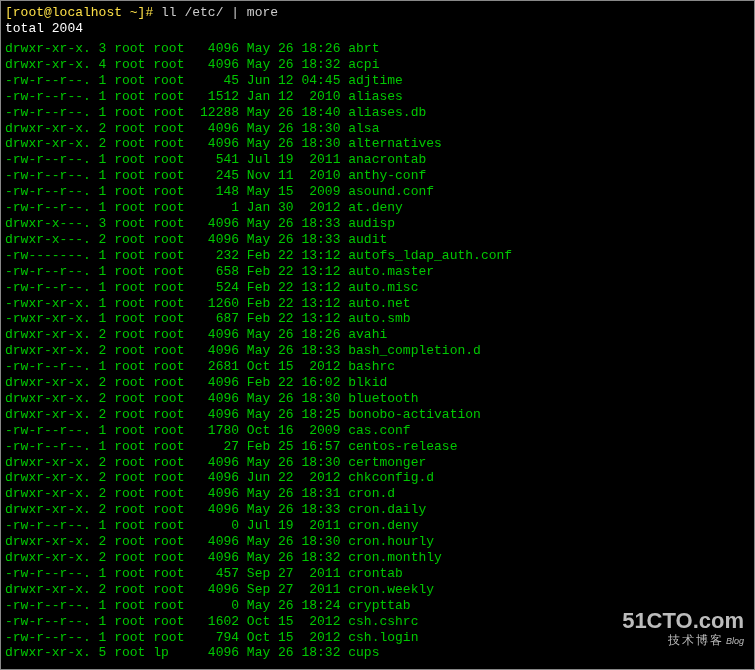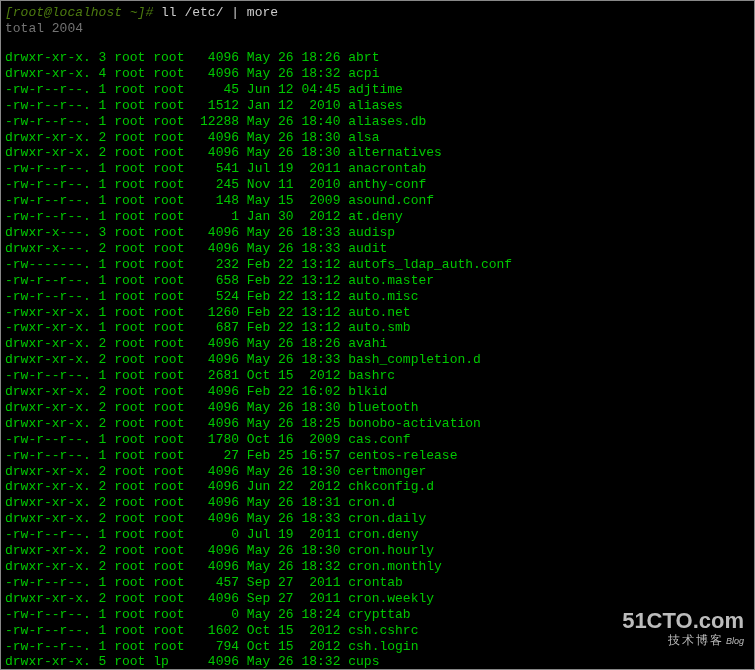--- a/index.html
+++ b/index.html
@@ -9,23 +9,23 @@
       font-size: 13px;
       color: #00c800;
       padding: 4px;
       width: 755px;
       height: 670px;
       overflow: hidden;
       border: 1px solid #888;
       position: relative;
     }
     .prompt-line { color: #ccc; margin-bottom: 1px; }
-    .prompt-host { color: #4d7c0f; font-style: italic; }
+    .prompt-host { color: #fde047; }
     .prompt-cmd { color: #ccc; }
-    .total-line { color: #737373; margin-bottom: 14px; }
+    .total-line { color: #ffffff; margin-bottom: 5px; }
     .row { white-space: pre; line-height: 15.9px; color: #00c800; }
     .watermark {
       position: absolute;
       right: 10px;
       bottom: 20px;
       color: #ddd;
       text-align: right;
       font-family: Arial, sans-serif;
       opacity: 0.85;
       text-shadow: 1px 1px 2px #000;

